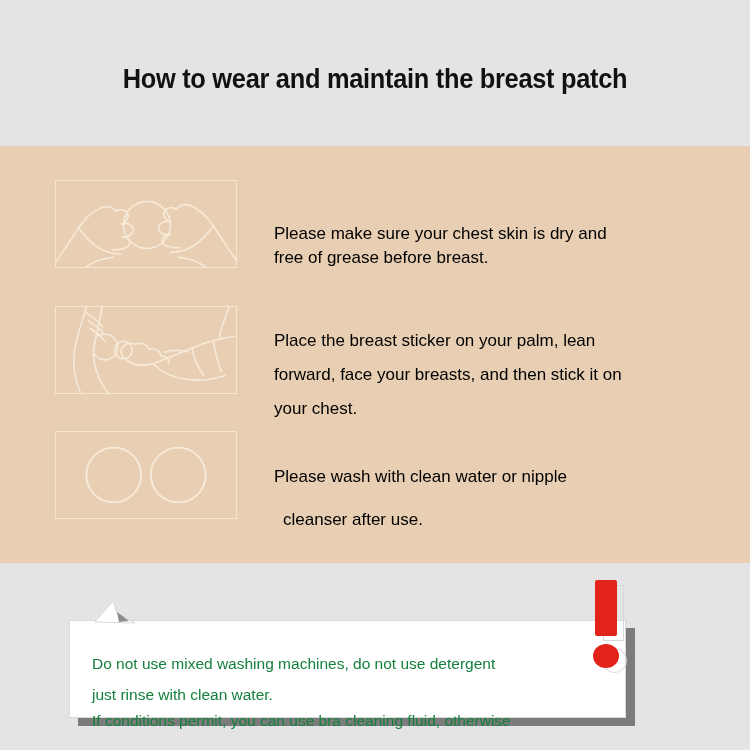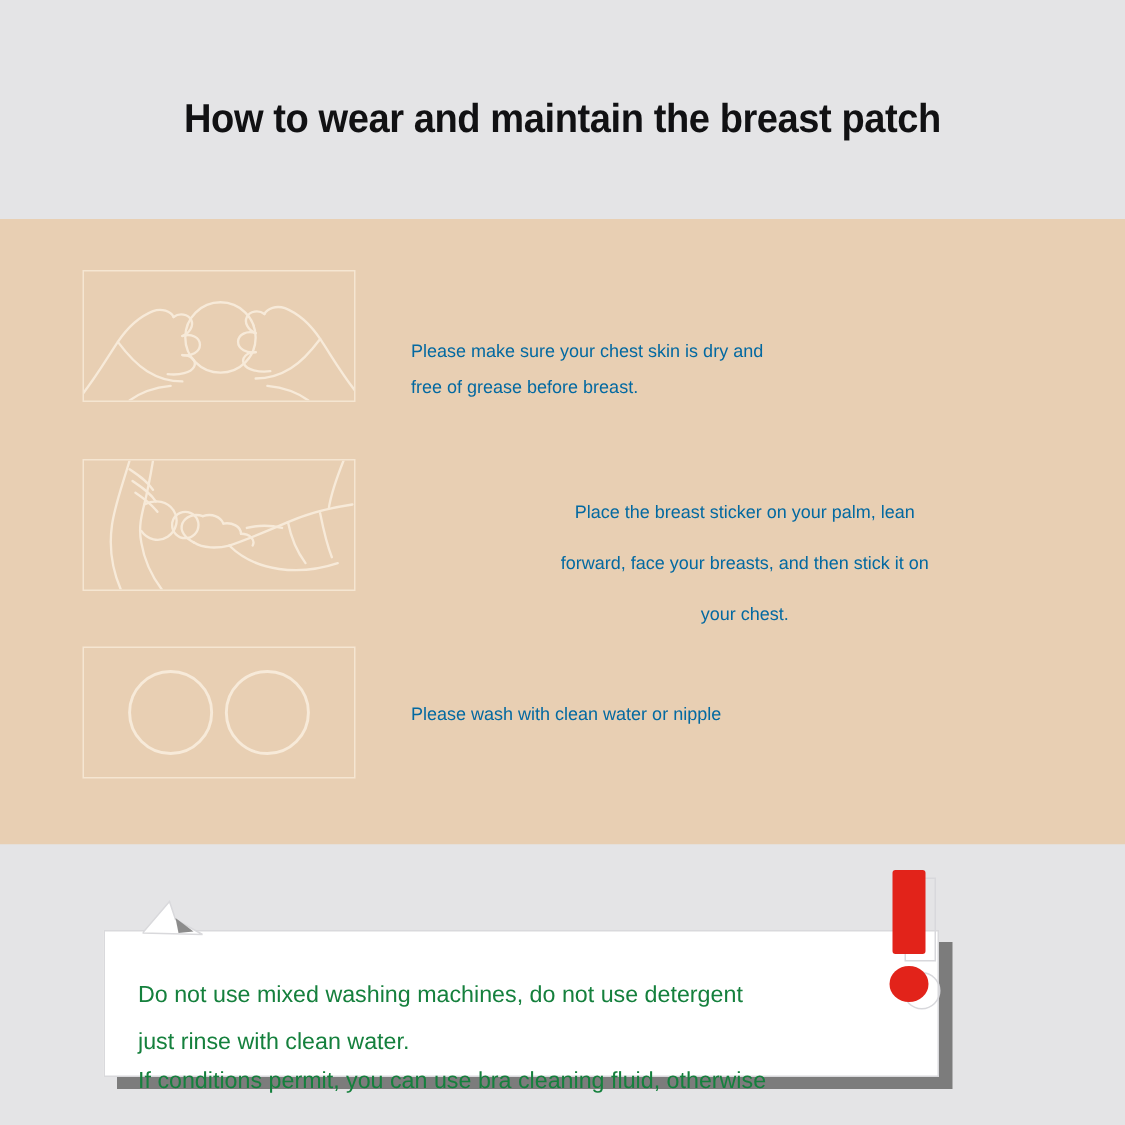--- a/index.html
+++ b/index.html
@@ -79,35 +79,34 @@
   .icon-frame svg {
     display: block;
     width: 100%;
     height: 100%;
   }
 
   .step-text {
     position: absolute;
     left: 274px;
     width: 440px;
-    color: #0369a1;
+    color: #000000;
     font-family: "Liberation Sans", sans-serif;
-    font-size: 12px;
+    font-size: 17px;
     font-weight: 500;
   }
   .step-text-1 {
     top: 42px;
     line-height: 24px;
     width: 430px;
   }
   .step-text-2 {
     top: 18px;
     line-height: 34px;
     width: 445px;
-    text-align: center;
   }
   .step-text-3 {
     top: 24px;
     line-height: 43px;
     width: 420px;
   }
   .step-text-3 .line-2 {
     display: inline-block;
     padding-left: 9px;
   }
@@ -297,20 +296,21 @@
     <div class="step step-3">
       <div class="icon-frame">
         <svg viewBox="0 0 182 88" fill="none" stroke="#f7ead9" stroke-width="2" stroke-linecap="round" stroke-linejoin="round">
           <circle cx="58" cy="44" r="28"></circle>
           <circle cx="124" cy="44" r="28"></circle>
         </svg>
       </div>
       <div class="step-text step-text-3">
         <span class="line-1">Please wash with clean water or nipple</span>
         <br>
+        <span class="line-2">cleanser after use.</span>
       </div>
     </div>
 
   </div>
 
   <div class="footer-band"></div>
 
   <div class="warning-wrap">
 
     <div class="warning-shadow"></div>

